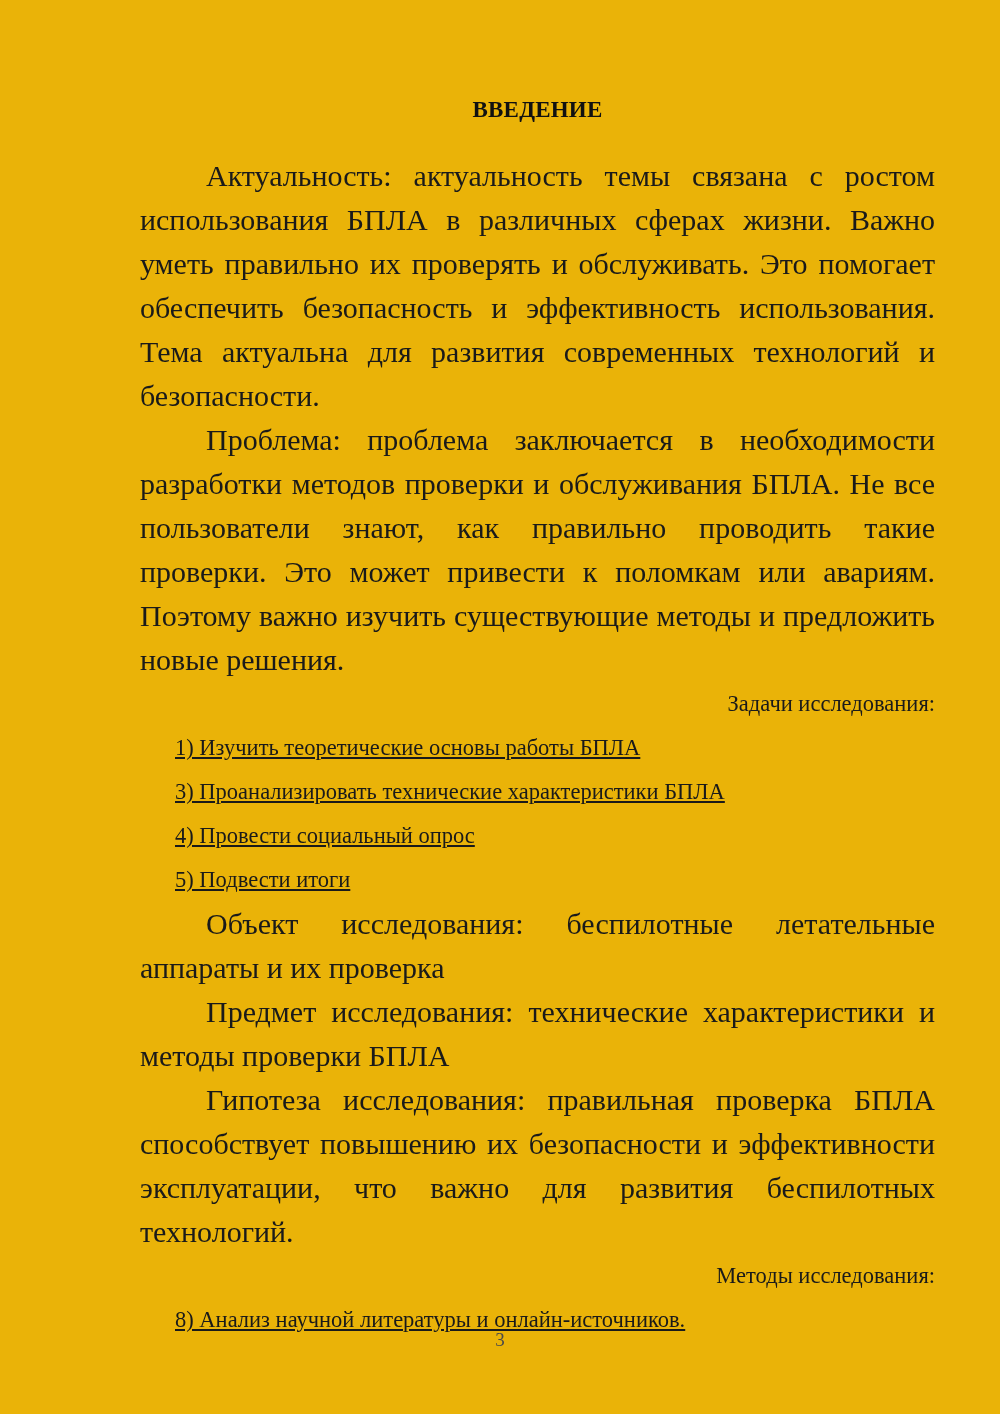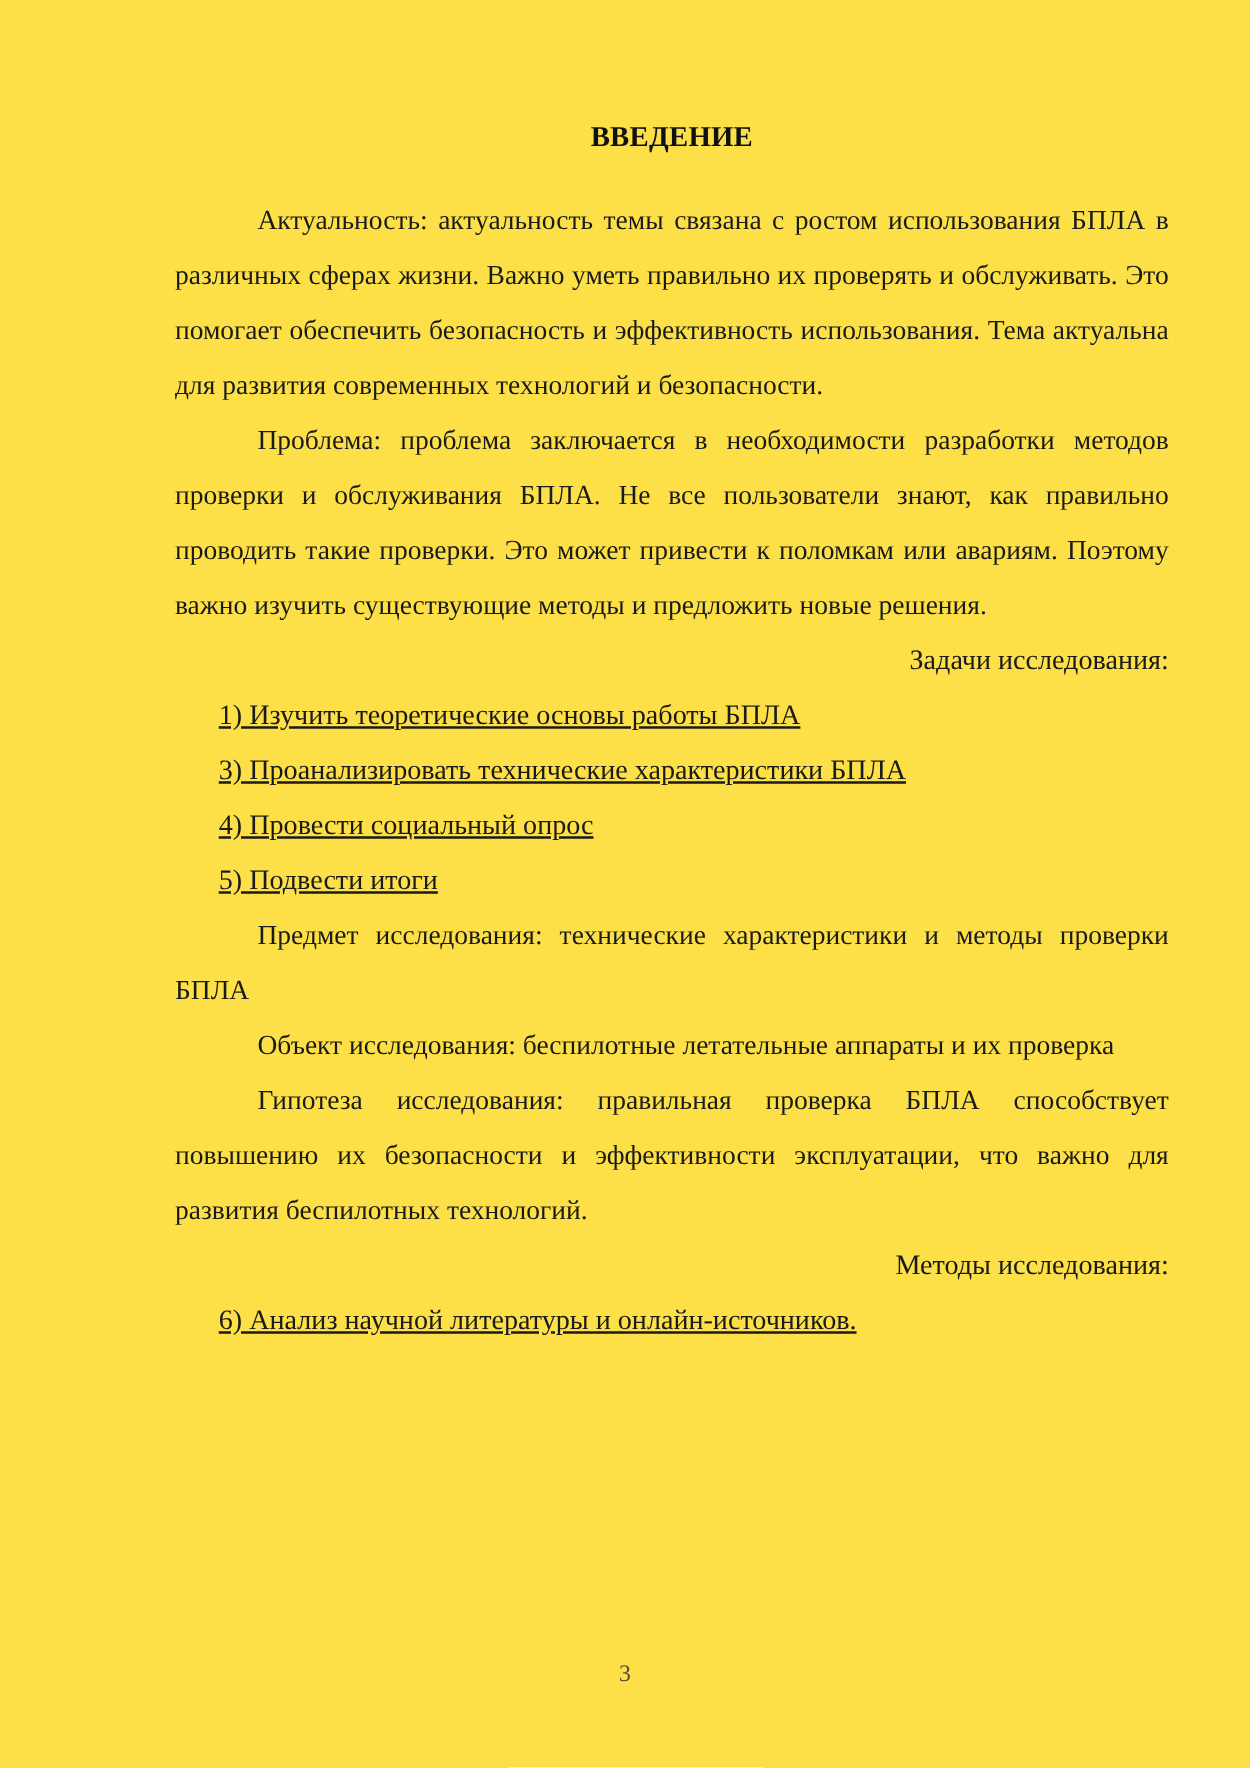--- a/index.html
+++ b/index.html
@@ -6,21 +6,21 @@
   html, body {
     margin: 0;
     padding: 0;
     background: #ffffff;
   }
 
   .page {
     position: relative;
     width: 1000px;
     height: 1414px;
-    background: #fde047;
+    background: #eab308;
     margin: 0 auto;
     overflow: hidden;
     font-family: "Liberation Serif", "DejaVu Serif", serif;
     color: #1a1a1a;
     box-sizing: border-box;
   }
 
   .content {
     position: absolute;
     left: 140px;
@@ -37,21 +37,21 @@
     margin: 0;
     padding-top: 88px;
     color: #111111;
   }
 
   .spacer-after-title {
     height: 22px;
   }
 
   .para {
-    font-size: 22px;
+    font-size: 30px;
     line-height: 44px;
     text-align: justify;
     text-justify: inter-word;
     text-indent: 66px;
     margin: 0;
     hyphens: none;
     -webkit-hyphens: none;
   }
 
   
@@ -108,29 +108,29 @@
 
     <p class="label-line">Задачи исследования:</p>
 
     <ul class="list">
       <li class="list-item">1) Изучить теоретические основы работы БПЛА</li>
       <li class="list-item">3) Проанализировать технические характеристики БПЛА</li>
       <li class="list-item">4) Провести социальный опрос</li>
       <li class="list-item">5) Подвести итоги</li>
     </ul>
 
+    <p class="para">Объект исследования: беспилотные летательные аппараты и их проверка</p>
+
     <p class="para">Предмет исследования: технические характеристики и методы проверки БПЛА</p>
-
-    <p class="para">Объект исследования: беспилотные летательные аппараты и их проверка</p>
 
     <p class="para">Гипотеза исследования: правильная проверка БПЛА способствует повышению их безопасности и эффективности эксплуатации, что важно для развития беспилотных технологий.</p>
 
     <p class="label-line">Методы исследования:</p>
 
     <ul class="list">
-      <li class="list-item">6) Анализ научной литературы и онлайн-источников.</li>
+      <li class="list-item">8) Анализ научной литературы и онлайн-источников.</li>
     </ul>
 
   </div>
 
   <div class="page-number">3</div>
 
 </div>
 
 </body></html>

